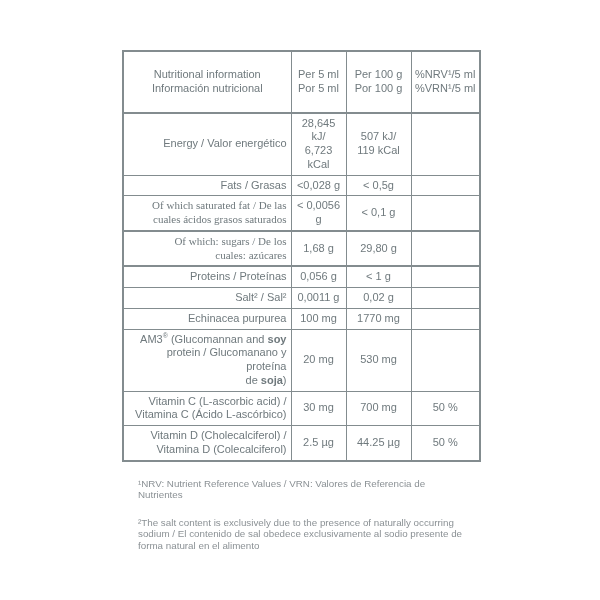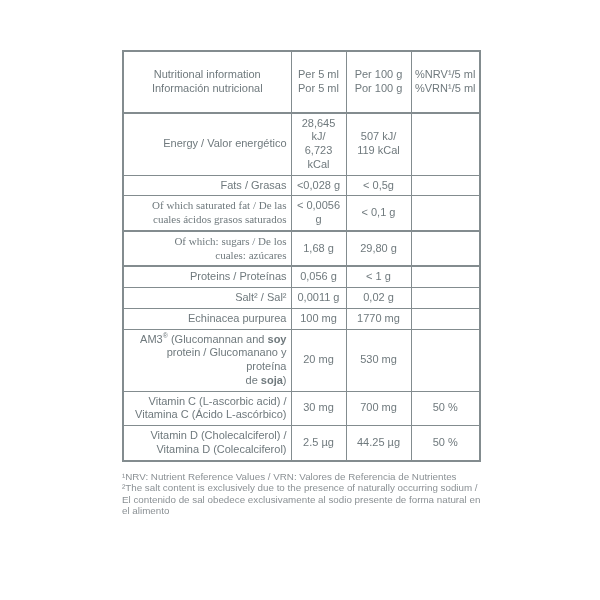--- a/index.html
+++ b/index.html
@@ -49,21 +49,21 @@
   td.italic { }
   tr.group-end td { border-bottom: 2px solid var(--border, #838c8f); }
   td sup, th sup { font-size: 7px; vertical-align: super; line-height: 0; }
   .footnotes {
     margin-top: 9px;
     width: 362px;
     font-size: 9.8px;
     line-height: 1.18;
     color: var(--muted, #8a9094);
   }
-  .footnotes p { margin: 0; }
+  .footnotes p { margin: 16px; }
 </style>
 </head>
 <body>
 
 <div class="sheet">
 
   <table class="nutrition">
     <colgroup>
       <col class="c-name">
         <col class="c-per5">

